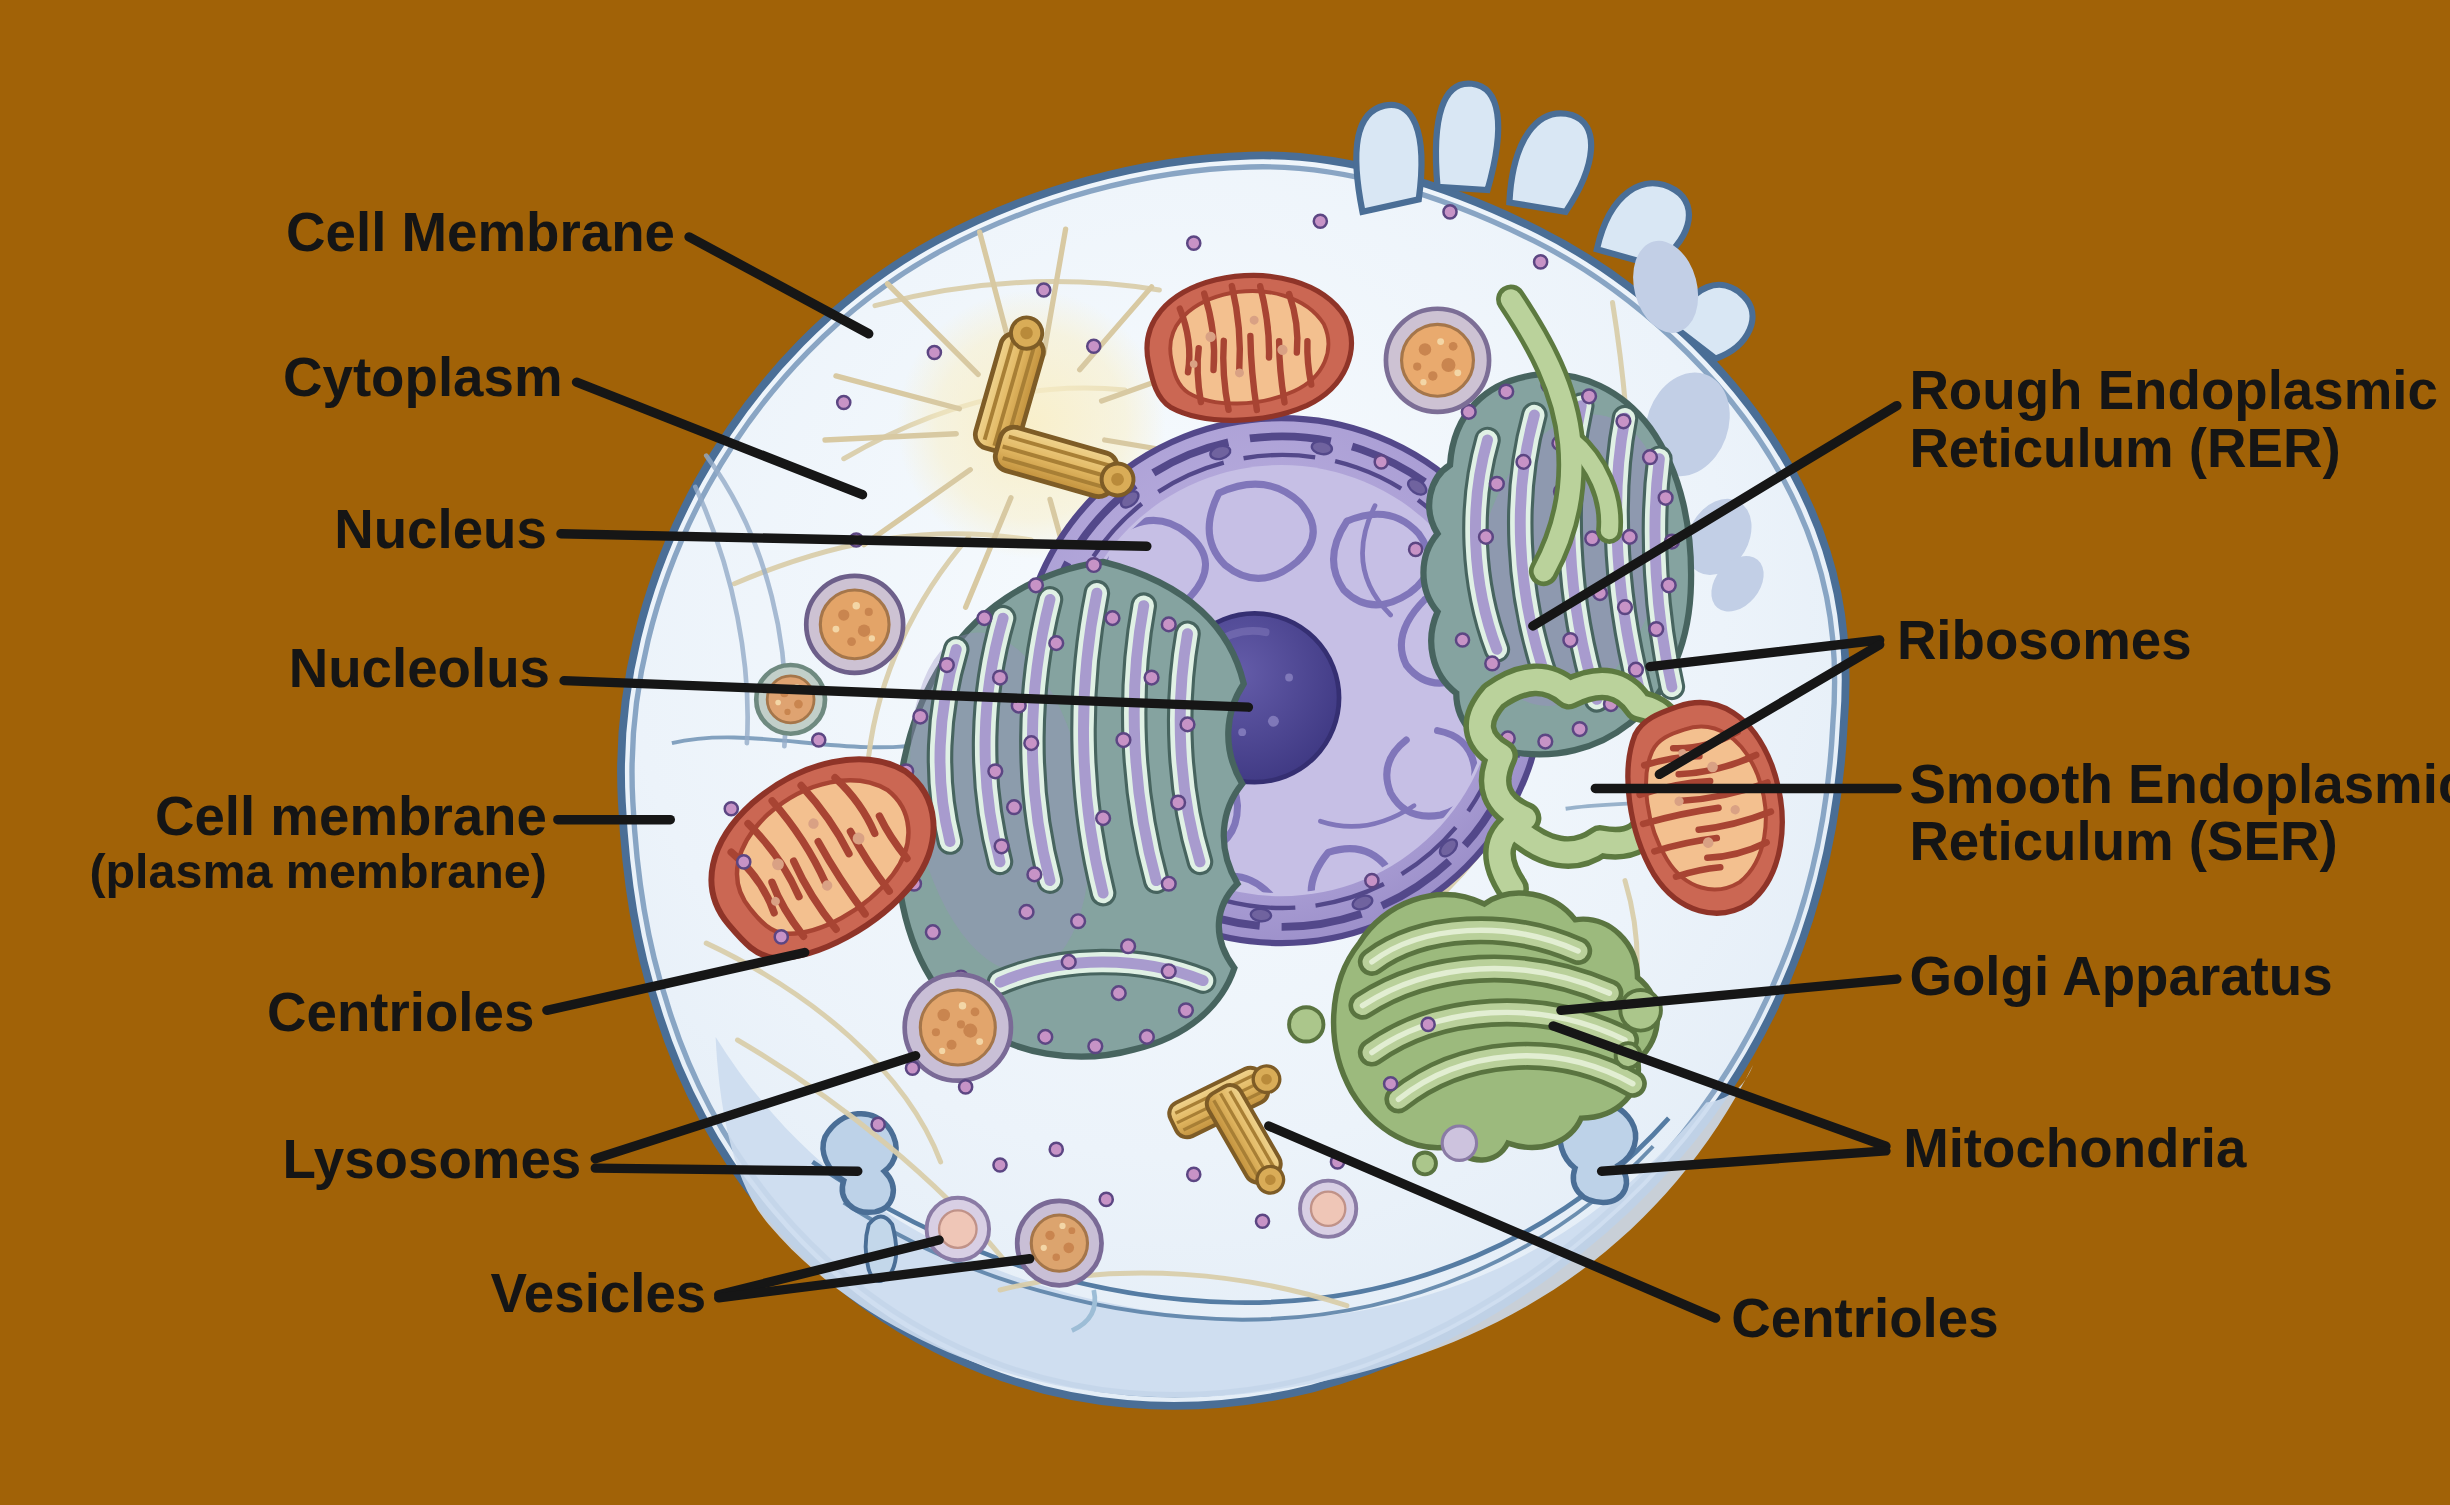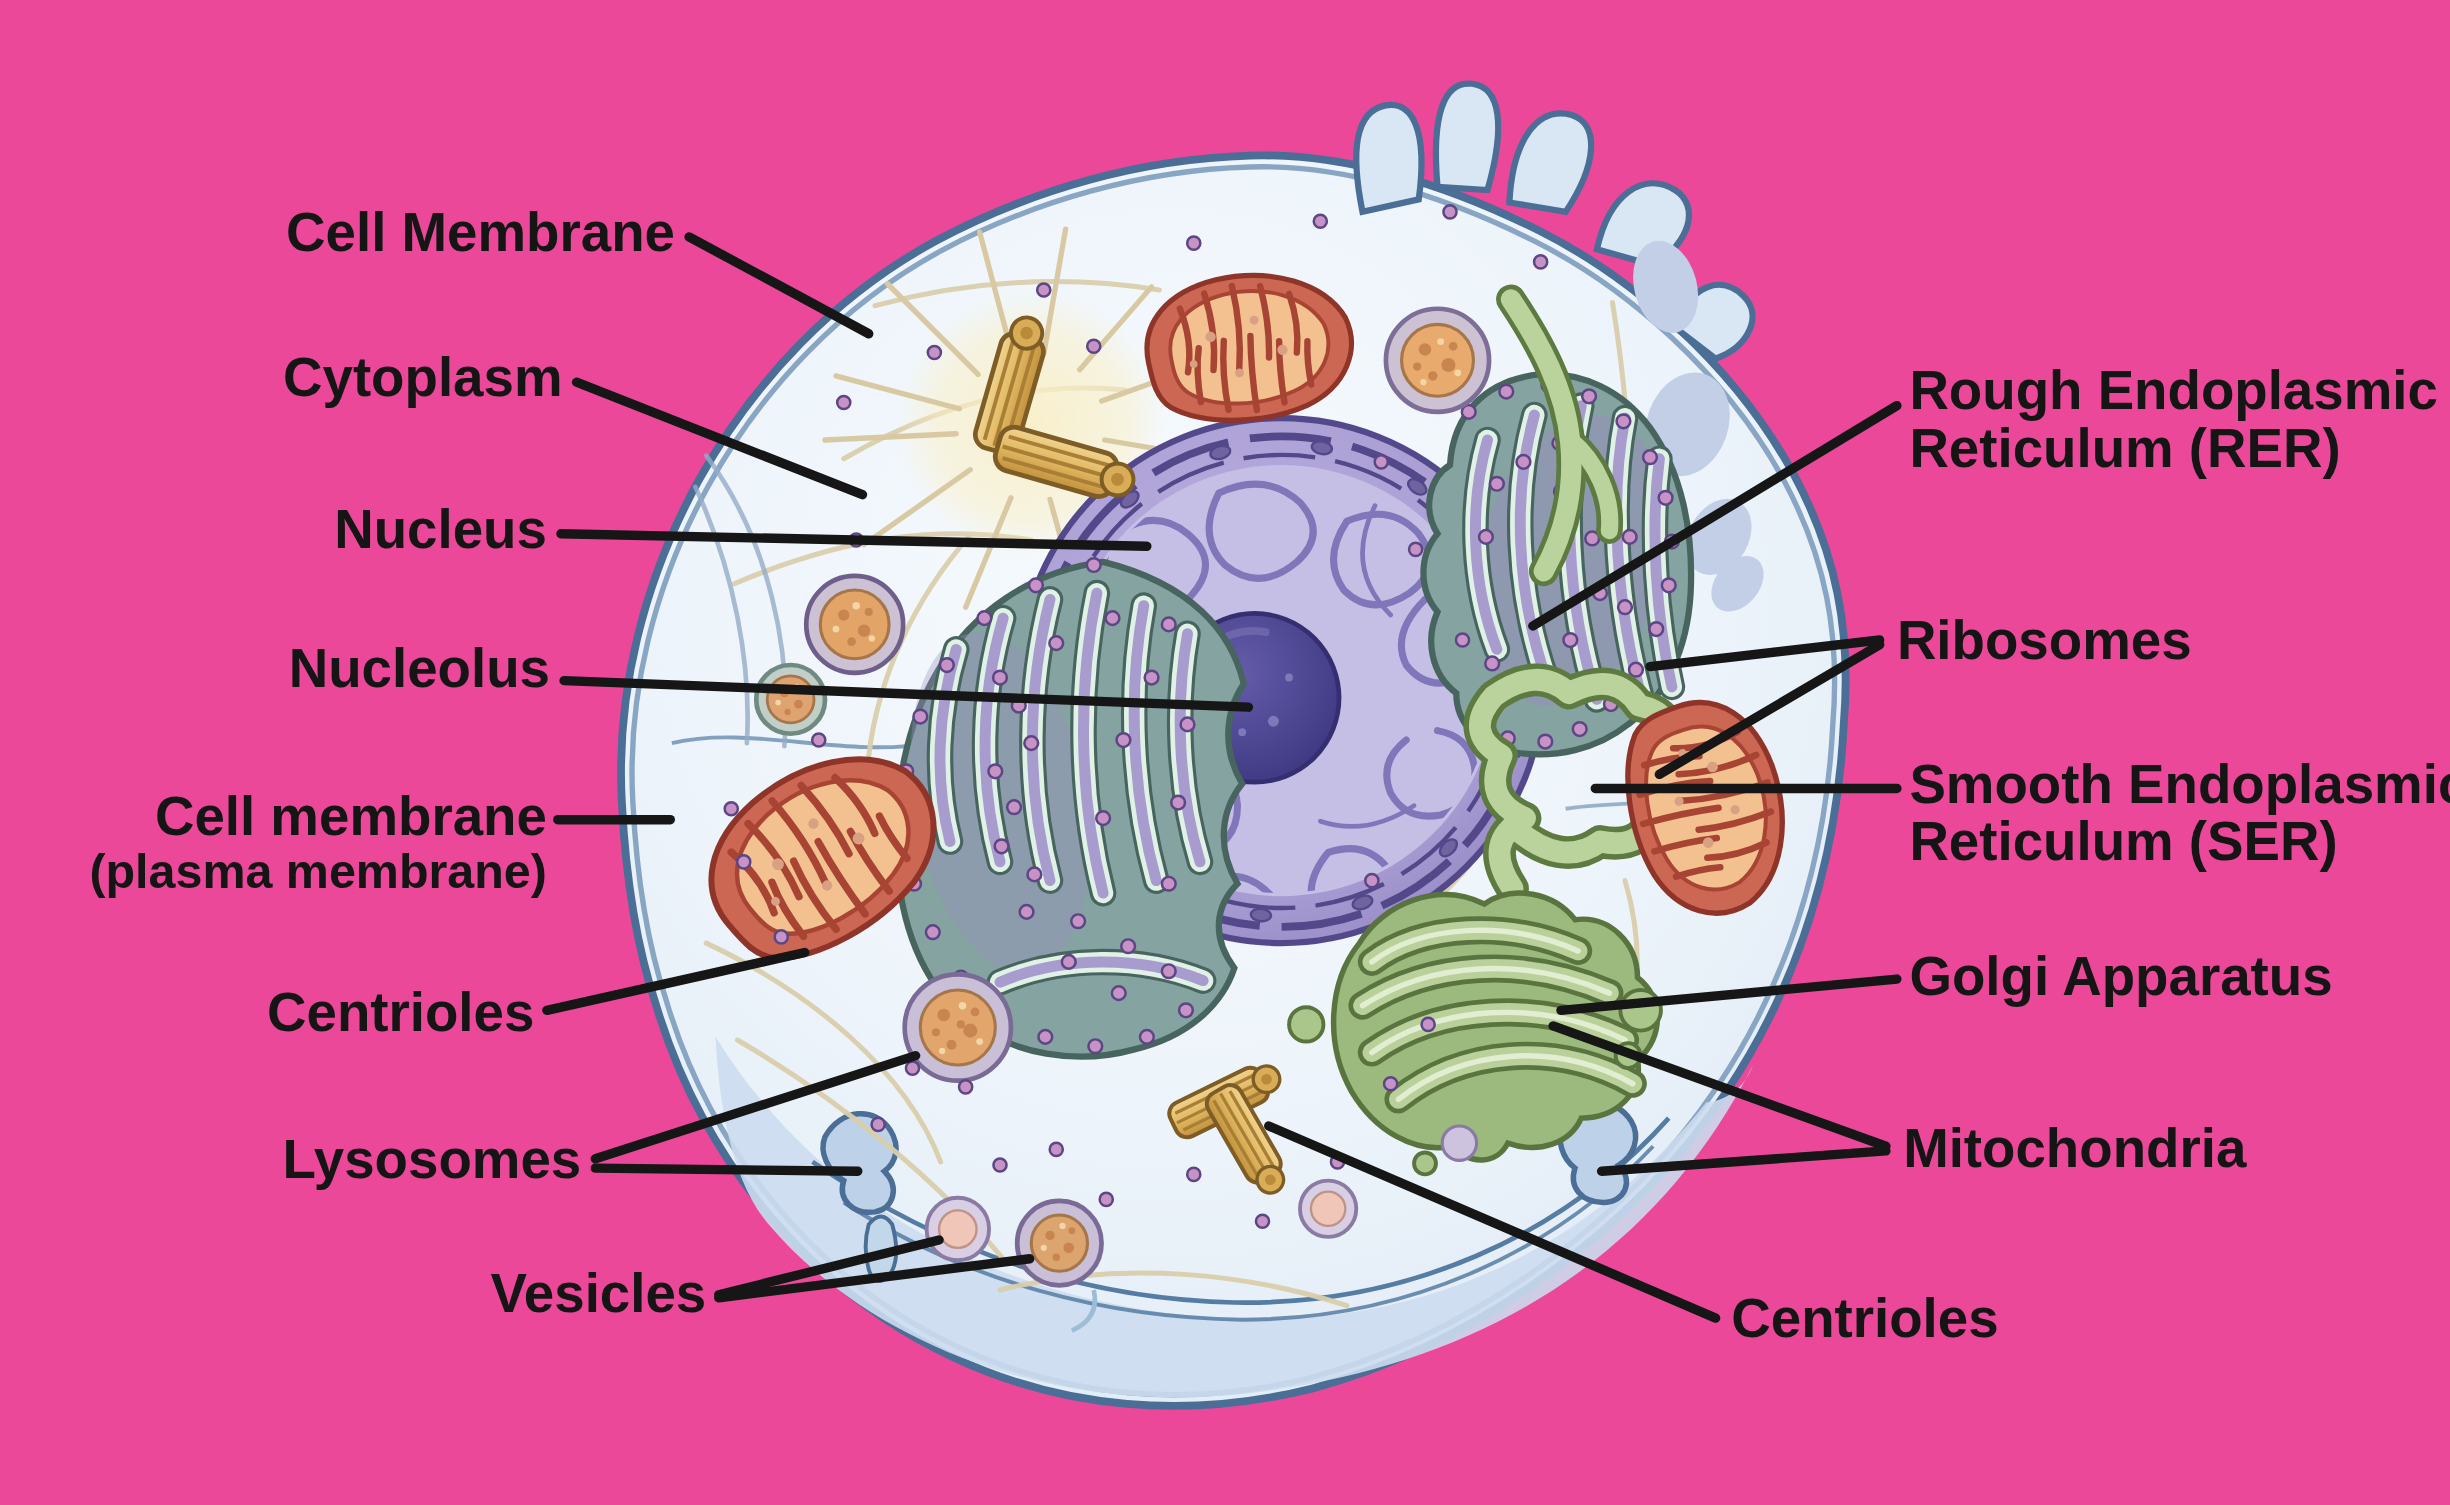--- a/index.html
+++ b/index.html
@@ -1,16 +1,16 @@
 <!DOCTYPE html>
 <html style="font-size:7.8px"><head>
 <meta charset="utf-8">
 <style>
   html,body{margin:0;padding:0;background:#ffffff;}
-  .stage{width:100vw;height:100vh;display:flex;align-items:center;background:#ec4899;overflow:hidden;}
+  .stage{width:100vw;height:100vh;display:flex;align-items:center;background:#a16207;overflow:hidden;}
   svg{width:100%;height:100%;display:block;}
   .lbl{font-family:"Liberation Sans","DejaVu Sans",sans-serif;font-weight:700;fill:#151515;font-size:35px;}
   .lbl-sm{font-size:31px;}
   .leader{stroke:#161616;stroke-width:6;stroke-linecap:round;fill:none;}
   .strand{stroke:#d9cdab;stroke-width:3.2;fill:none;stroke-linecap:round;opacity:.95;}
   .mt{stroke:#93abc8;stroke-width:3;fill:none;stroke-linecap:round;opacity:.8;}
   .ray{stroke:#d8c9a2;stroke-width:3.4;stroke-linecap:round;}
 </style>
 </head>
 <body>

